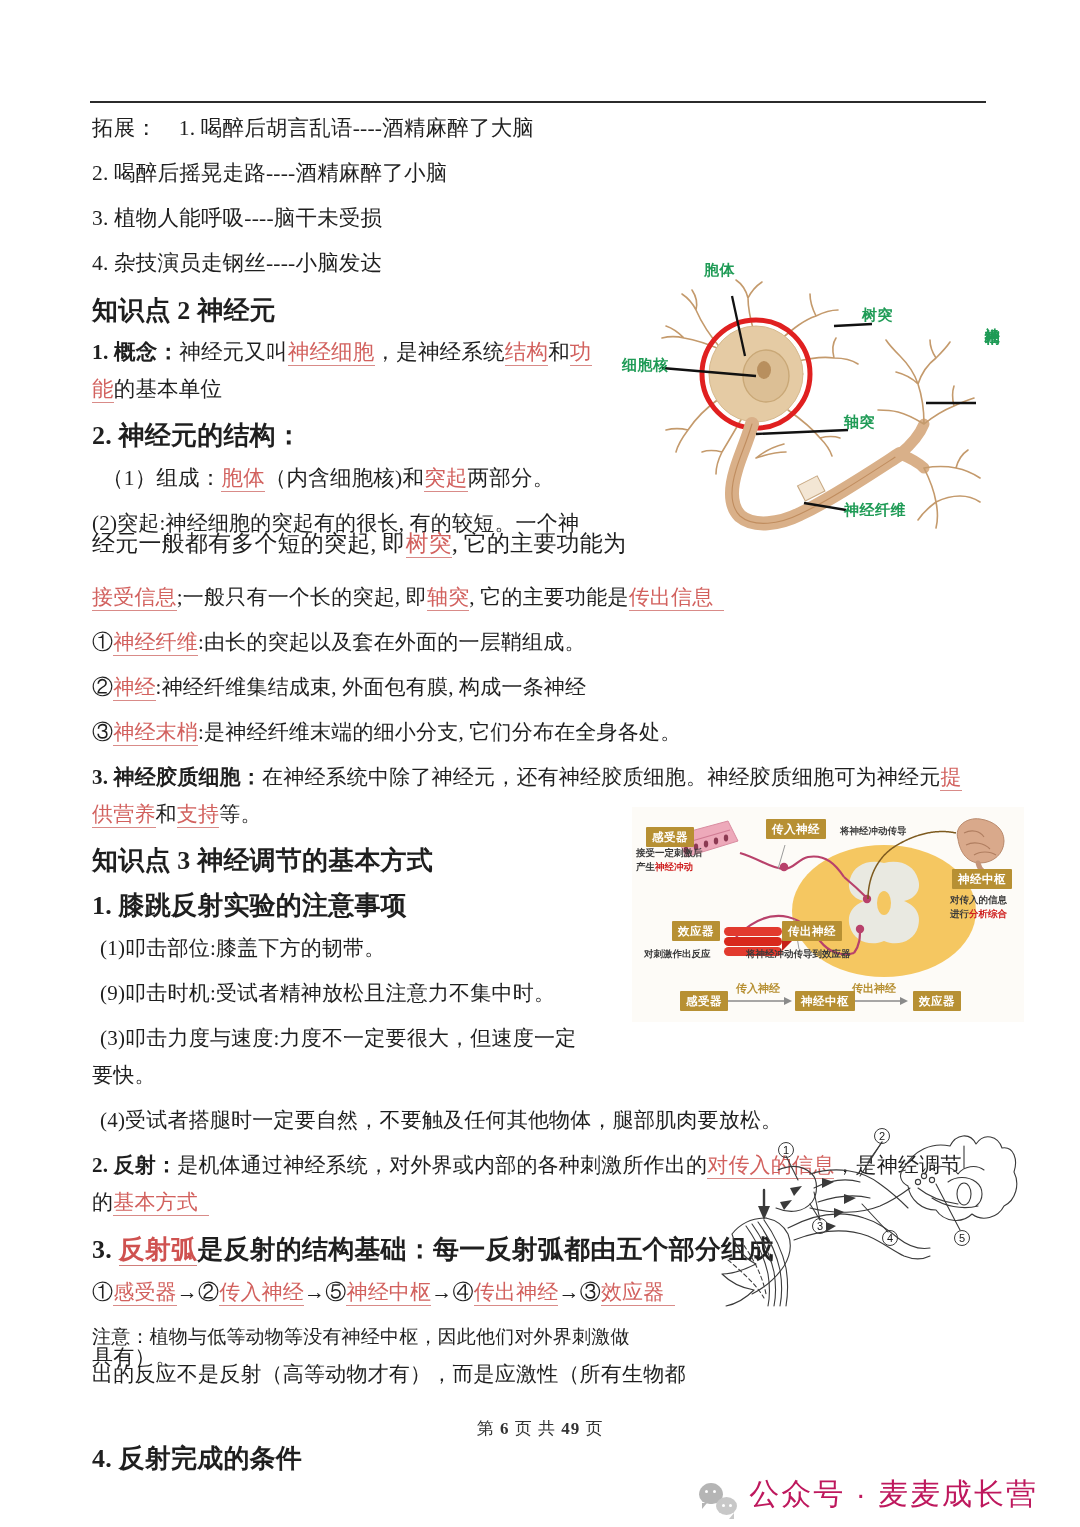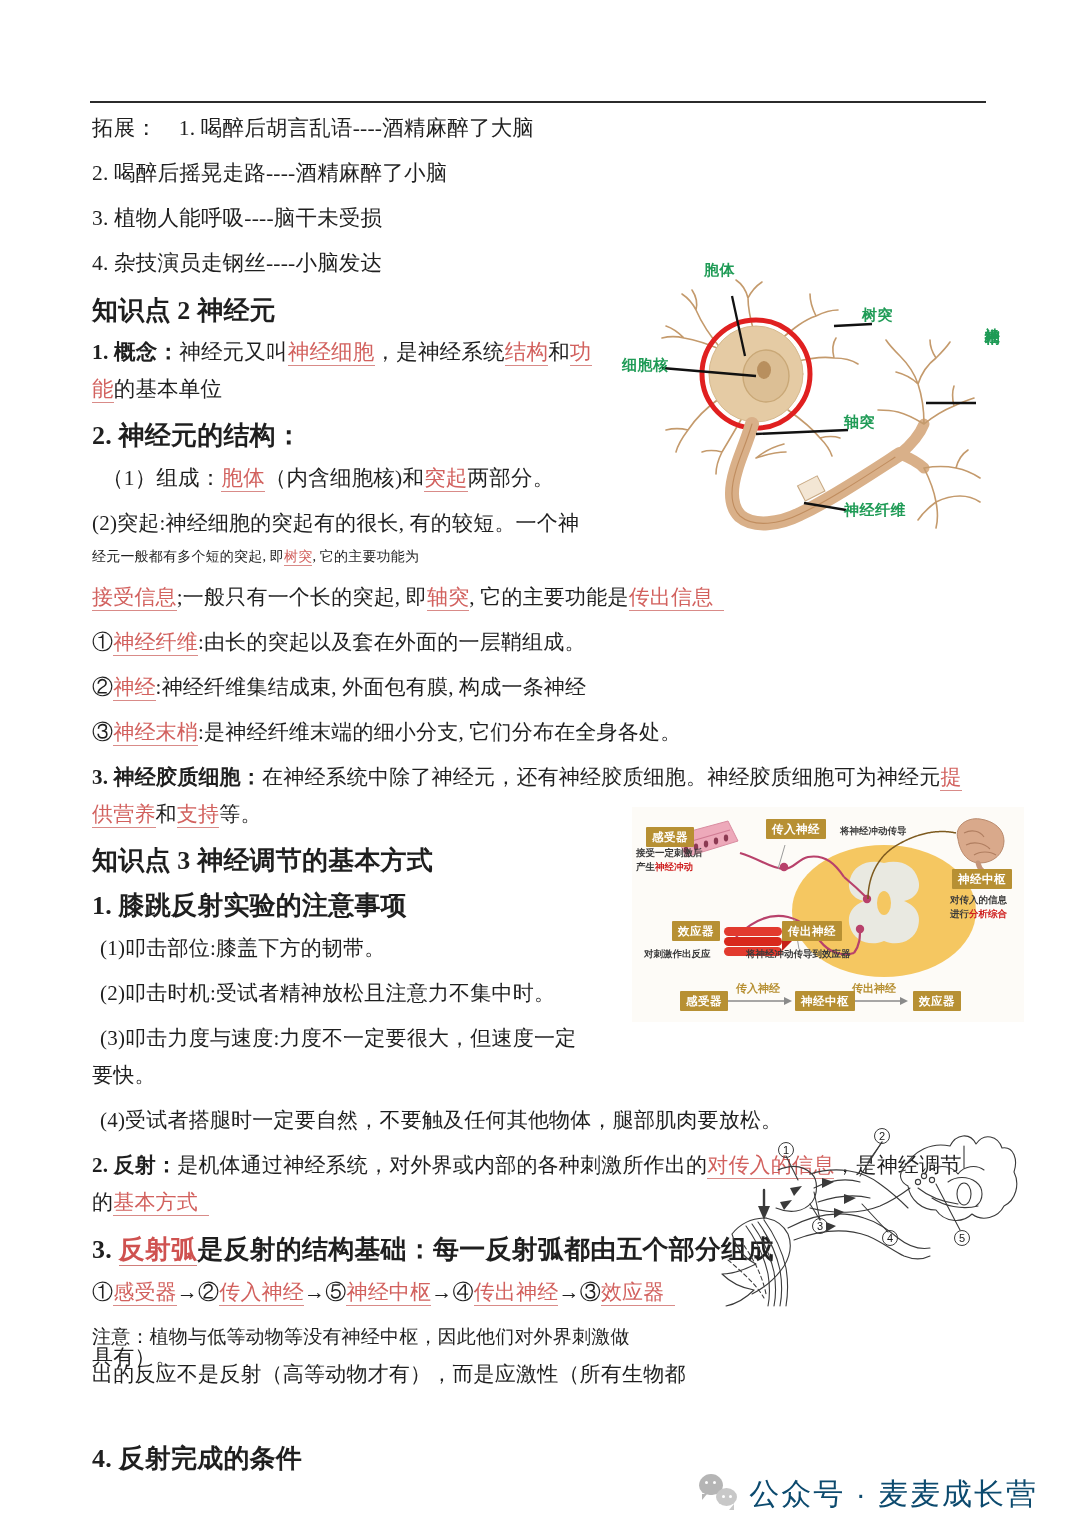--- a/index.html
+++ b/index.html
@@ -54,22 +54,22 @@
   .footer{
     position:absolute; top:1417px; left:0; width:1080px;
     text-align:center; font-size:17px; color:#333;
     letter-spacing:1px;
   }
   .footer .num{ font-weight:bold; }
 
   
   .watermark{
     position:absolute; right:42px; top:1474px;
-    display:flex; align-items:flex-start; gap:12px;
-    color:#0c4a6e;
+    display:flex; align-items:flex-end; gap:12px;
+    color:#be185d;
     font-family:"Liberation Sans","DejaVu Sans",sans-serif;
     font-size:30px; letter-spacing:2px;
   }
   .wechat-ico{ width:38px; height:32px; position:relative; display:inline-block; }
   .wechat-ico .b1{
     position:absolute; left:0; top:0; width:24px; height:21px;
     background:#b5b5b5; border-radius:50% 50% 45% 45%/55% 55% 45% 45%;
   }
   .wechat-ico .b1:after{
     content:""; position:absolute; left:3px; bottom:-5px;
@@ -147,21 +147,21 @@
       <span class="rd">能</span><span>的基本单位</span>
     </div>
 
     <div class="blk ln kp" style="top:305px;left:0;">2. 神经元的结构：</div>
 
     <div class="blk ln" style="top:350px;left:10px;">
       <span>（1）组成：</span><span class="rd">胞体</span><span>（内含细胞核)和</span><span class="rd">突起</span><span>两部分。</span>
     </div>
 
     <div class="blk ln" style="top:395px;left:0;font-size:21px;">(2)突起:神经细胞的突起有的很长, 有的较短。一个神</div>
-    <div class="blk ln" style="top:432px;left:0;font-size:14px;">
+    <div class="blk ln" style="top:414px;left:0;font-size:23px;">
       <span>经元一般都有多个短的突起, 即</span><span class="rd">树突</span><span>, 它的主要功能为</span>
     </div>
     <div class="blk ln" style="top:469px;left:0;font-size:21px;">
       <span class="rd">接受信息</span><span>;一般只有一个长的突起, 即</span><span class="rd">轴突</span><span>, 它的主要功能是</span><span class="rd">传出信息</span><span class="ul-only">&nbsp;&nbsp;</span>
     </div>
 
     <div class="blk ln" style="top:514px;left:0;font-size:21px;">
       <span>①</span><span class="rd">神经纤维</span><span>:由长的突起以及套在外面的一层鞘组成。</span>
     </div>
     <div class="blk ln" style="top:559px;left:0;font-size:21px;">
@@ -175,21 +175,21 @@
       <span class="bold">3. 神经胶质细胞：</span><span>在神经系统中除了神经元，还有神经胶质细胞。神经胶质细胞可为神经元</span><span class="rd">提</span>
     </div>
     <div class="blk ln" style="top:686px;left:0;font-size:21px;">
       <span class="rd">供营养</span><span>和</span><span class="rd">支持</span><span>等。</span>
     </div>
 
     <div class="blk ln kp" style="top:730px;left:0;">知识点 3 神经调节的基本方式</div>
 
     <div class="blk ln kp" style="top:775px;left:0;">1. 膝跳反射实验的注意事项</div>
     <div class="blk ln" style="top:820px;left:8px;font-size:21px;">(1)叩击部位:膝盖下方的韧带。</div>
-    <div class="blk ln" style="top:865px;left:8px;font-size:21px;">(2)叩击时机:受试者精神放松且注意力不集中时。</div>
+    <div class="blk ln" style="top:865px;left:8px;font-size:21px;">(9)叩击时机:受试者精神放松且注意力不集中时。</div>
     <div class="blk ln" style="top:910px;left:8px;font-size:21px;">(3)叩击力度与速度:力度不一定要很大，但速度一定</div>
     <div class="blk ln" style="top:947px;left:0px;font-size:21px;">要快。</div>
     <div class="blk ln" style="top:992px;left:8px;font-size:21px;">(4)受试者搭腿时一定要自然，不要触及任何其他物体，腿部肌肉要放松。</div>
 
     <div class="blk ln" style="top:1037px;left:0;font-size:21px;">
       <span class="bold">2. 反射：</span><span>是机体通过神经系统，对外界或内部的各种刺激所作出的</span><span class="rd">对传入的信息</span><span>，是神经调节</span>
     </div>
     <div class="blk ln" style="top:1074px;left:0;font-size:21px;">
       <span>的</span><span class="rd">基本方式</span><span class="ul-only">&nbsp;&nbsp;</span>
     </div>
@@ -422,20 +422,27 @@
         <circle cx="102" cy="98" r="7.5" fill="none" stroke="#3a3a3a" stroke-width="1"></circle>
           <text x="102" y="102">3</text>
         <circle cx="172" cy="110" r="7.5" fill="none" stroke="#3a3a3a" stroke-width="1"></circle>
           <text x="172" y="114">4</text>
         <circle cx="244" cy="110" r="7.5" fill="none" stroke="#3a3a3a" stroke-width="1"></circle>
           <text x="244" y="114">5</text>
       </g>
     </svg>
   </div>
 
+  <div class="footer">
+    <span>第</span>
+    <span class="num">6</span>
+    <span>页 共</span>
+    <span class="num">49</span>
+    <span>页</span>
+  </div>
 
   <div class="watermark">
     <span class="wechat-ico">
       <span class="b1"></span>
         <span class="b2"></span>
       <i style="left:6px;top:7px;"></i>
         <i style="left:14px;top:7px;"></i>
       <i style="right:5px;bottom:8px;background:#fff;"></i>
         <i style="right:12px;bottom:8px;background:#fff;"></i>
     </span>

